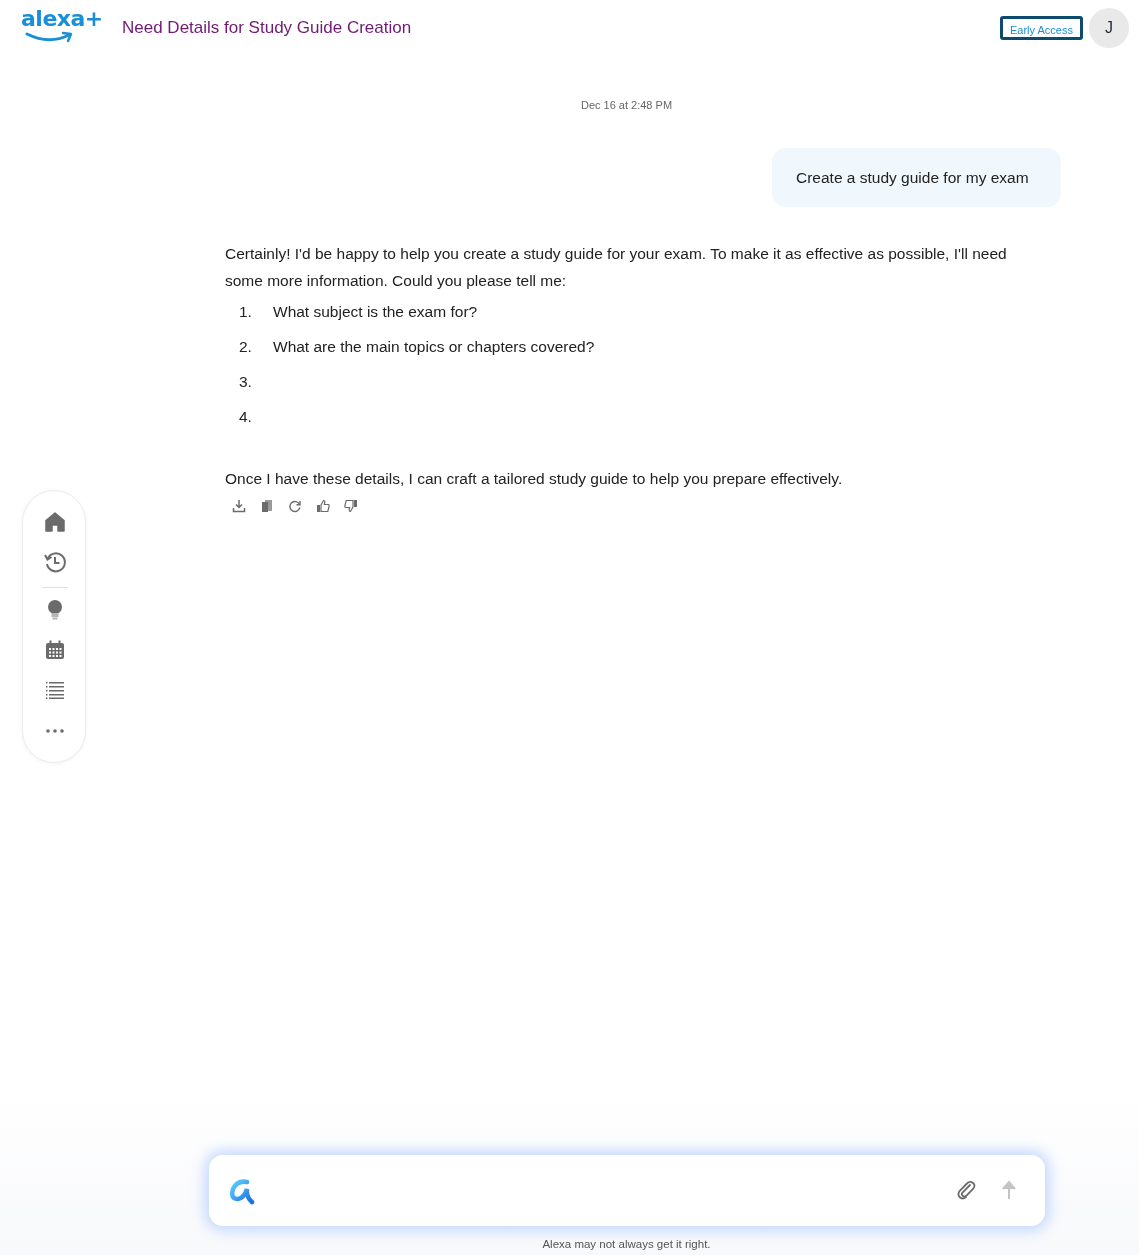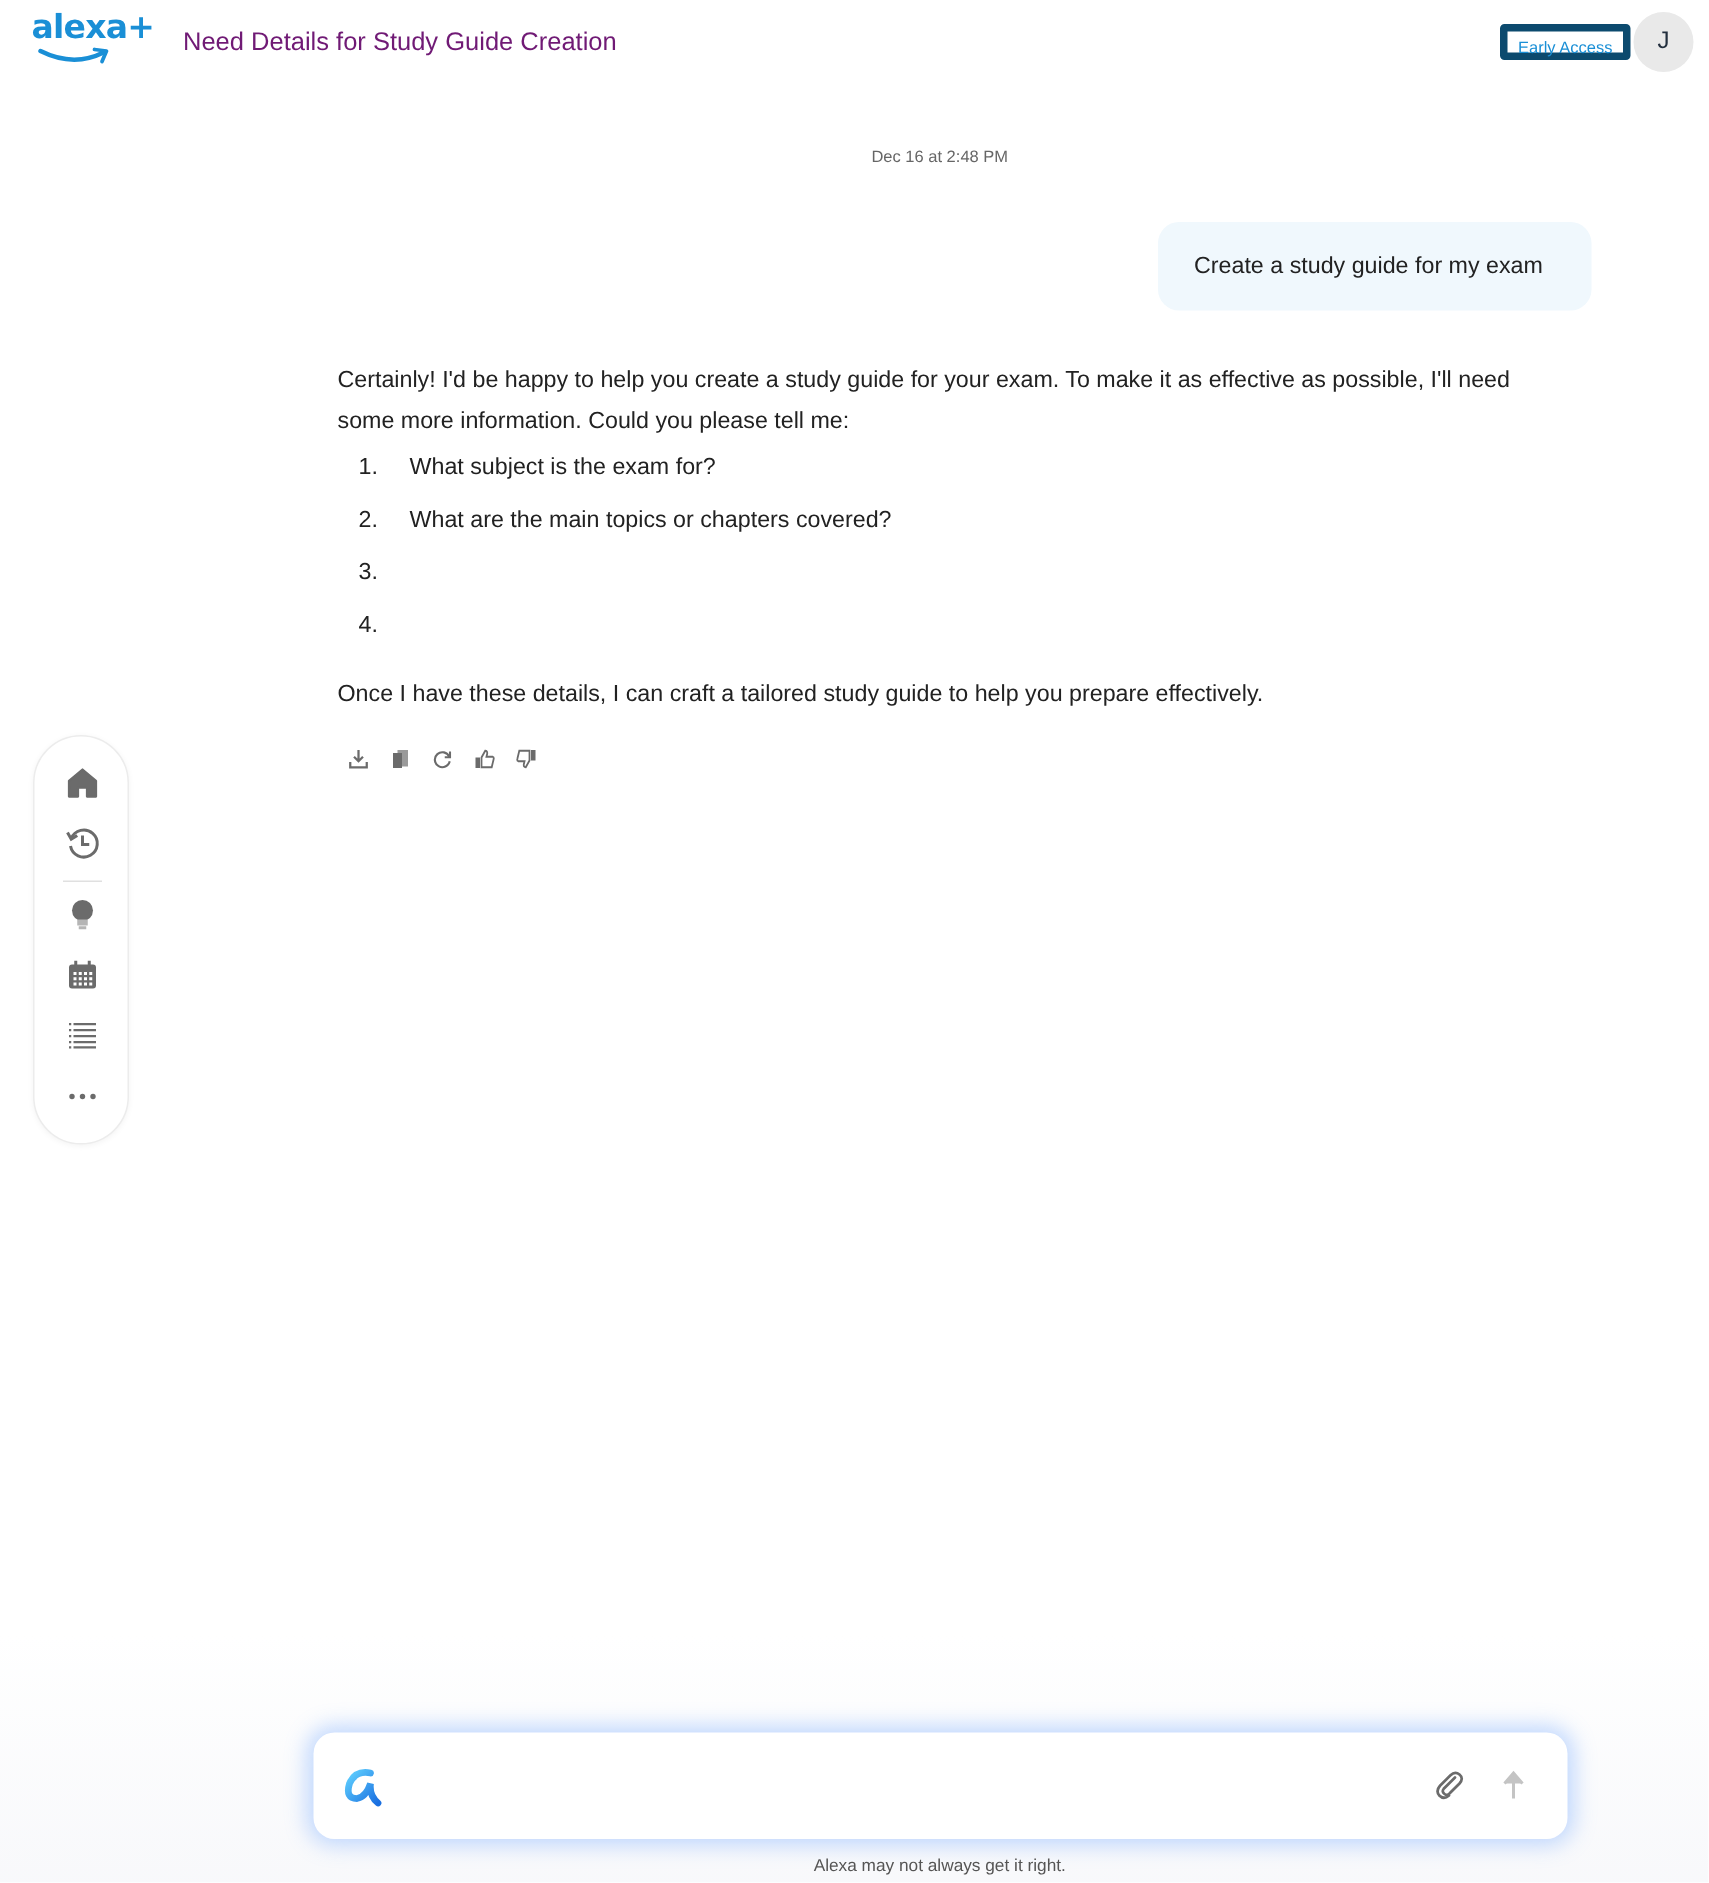--- a/index.html
+++ b/index.html
@@ -4,32 +4,32 @@
 <style>
   * { box-sizing: border-box; margin: 0; padding: 0; }
   html, body { width: 1139px; height: 1255px; background: #ffffff; overflow: hidden; }
   body { font-family: "Liberation Sans", sans-serif; color: #222; position: relative; }
 
   .header { position: absolute; top: 0; left: 0; width: 1139px; height: 58px; }
   .logo { position: absolute; left: 21px; top: 6px; width: 76px; height: 42px; cursor: pointer; }
   .logo-text { font-family: "DejaVu Sans", sans-serif; font-weight: bold; font-size: 22px; color: #1a8fd6; letter-spacing: -0.5px; line-height: 26px; }
   .logo svg { position: absolute; left: 4px; top: 25px; }
   .page-title { position: absolute; left: 122px; top: 18px; font-size: 17px; color: #701a75; }
-  .early-access { position: absolute; left: 1000px; top: 16px; height: 24px; padding: 0 7px; border: 5px solid #0c4a6e; border-radius: 3px; color: #1a8fd6; font-size: 11px; line-height: 22px; cursor: pointer; background: #fff; }
+  .early-access { position: absolute; left: 1000px; top: 16px; height: 24px; padding: 0 7px; border: 3px solid #0c4a6e; border-radius: 3px; color: #1a8fd6; font-size: 11px; line-height: 22px; cursor: pointer; background: #fff; }
   .avatar { position: absolute; left: 1089px; top: 8px; width: 40px; height: 40px; border-radius: 50%; background: #e9e9e9; color: #232f3e; font-size: 16px; text-align: center; line-height: 40px; cursor: pointer; }
 
   .timestamp { position: absolute; left: 0; width: 1253px; top: 99px; text-align: center; font-size: 11px; color: #666; }
 
   .user-bubble { position: absolute; left: 740px; top: 148px; width: 289px; height: 59px; background: #f0f8fd; border-radius: 14px; font-size: 15.5px; color: #222; line-height: 59px; padding-left: 24px; margin-left: 32px; }
 
   .reply { position: absolute; left: 225px; top: 240px; width: 800px; font-size: 15.5px; line-height: 27px; color: #222; }
   .reply ol { list-style: none; margin-top: 8px; }
   .reply li { display: flex; height: 35px; line-height: 19px; }
   .reply li .num { width: 48px; padding-left: 14px; }
-  .reply .closing { margin-top: 7px; }
+  .reply .closing { margin-top: 23px; }
 
   .actions { position: absolute; left: 230px; top: 497px; display: flex; gap: 11px; }
   .action-btn { width: 17px; height: 17px; display: flex; align-items: center; justify-content: center; cursor: pointer; }
 
   .sidebar { position: absolute; left: 22px; top: 490px; width: 64px; height: 273px; border: 1px solid #ececec; border-radius: 32px; background: #fff; box-shadow: 0 1px 4px rgba(0,0,0,0.05); }
   .side-item { position: absolute; left: 20px; width: 24px; height: 24px; display: flex; align-items: center; justify-content: center; cursor: pointer; }
   .side-divider { position: absolute; left: 19px; top: 96px; width: 26px; height: 1px; background: #e0e0e0; }
 
   .bottom-fade { position: absolute; left: 0; top: 1090px; width: 1139px; height: 165px; background: linear-gradient(to bottom, rgba(255,255,255,0), rgba(246,247,250,0.8)); }
   .input-box { position: absolute; left: 209px; top: 1155px; width: 836px; height: 71px; background: #fff; border-radius: 14px; box-shadow: 0 0 14px 4px rgba(120,170,255,0.45); }

